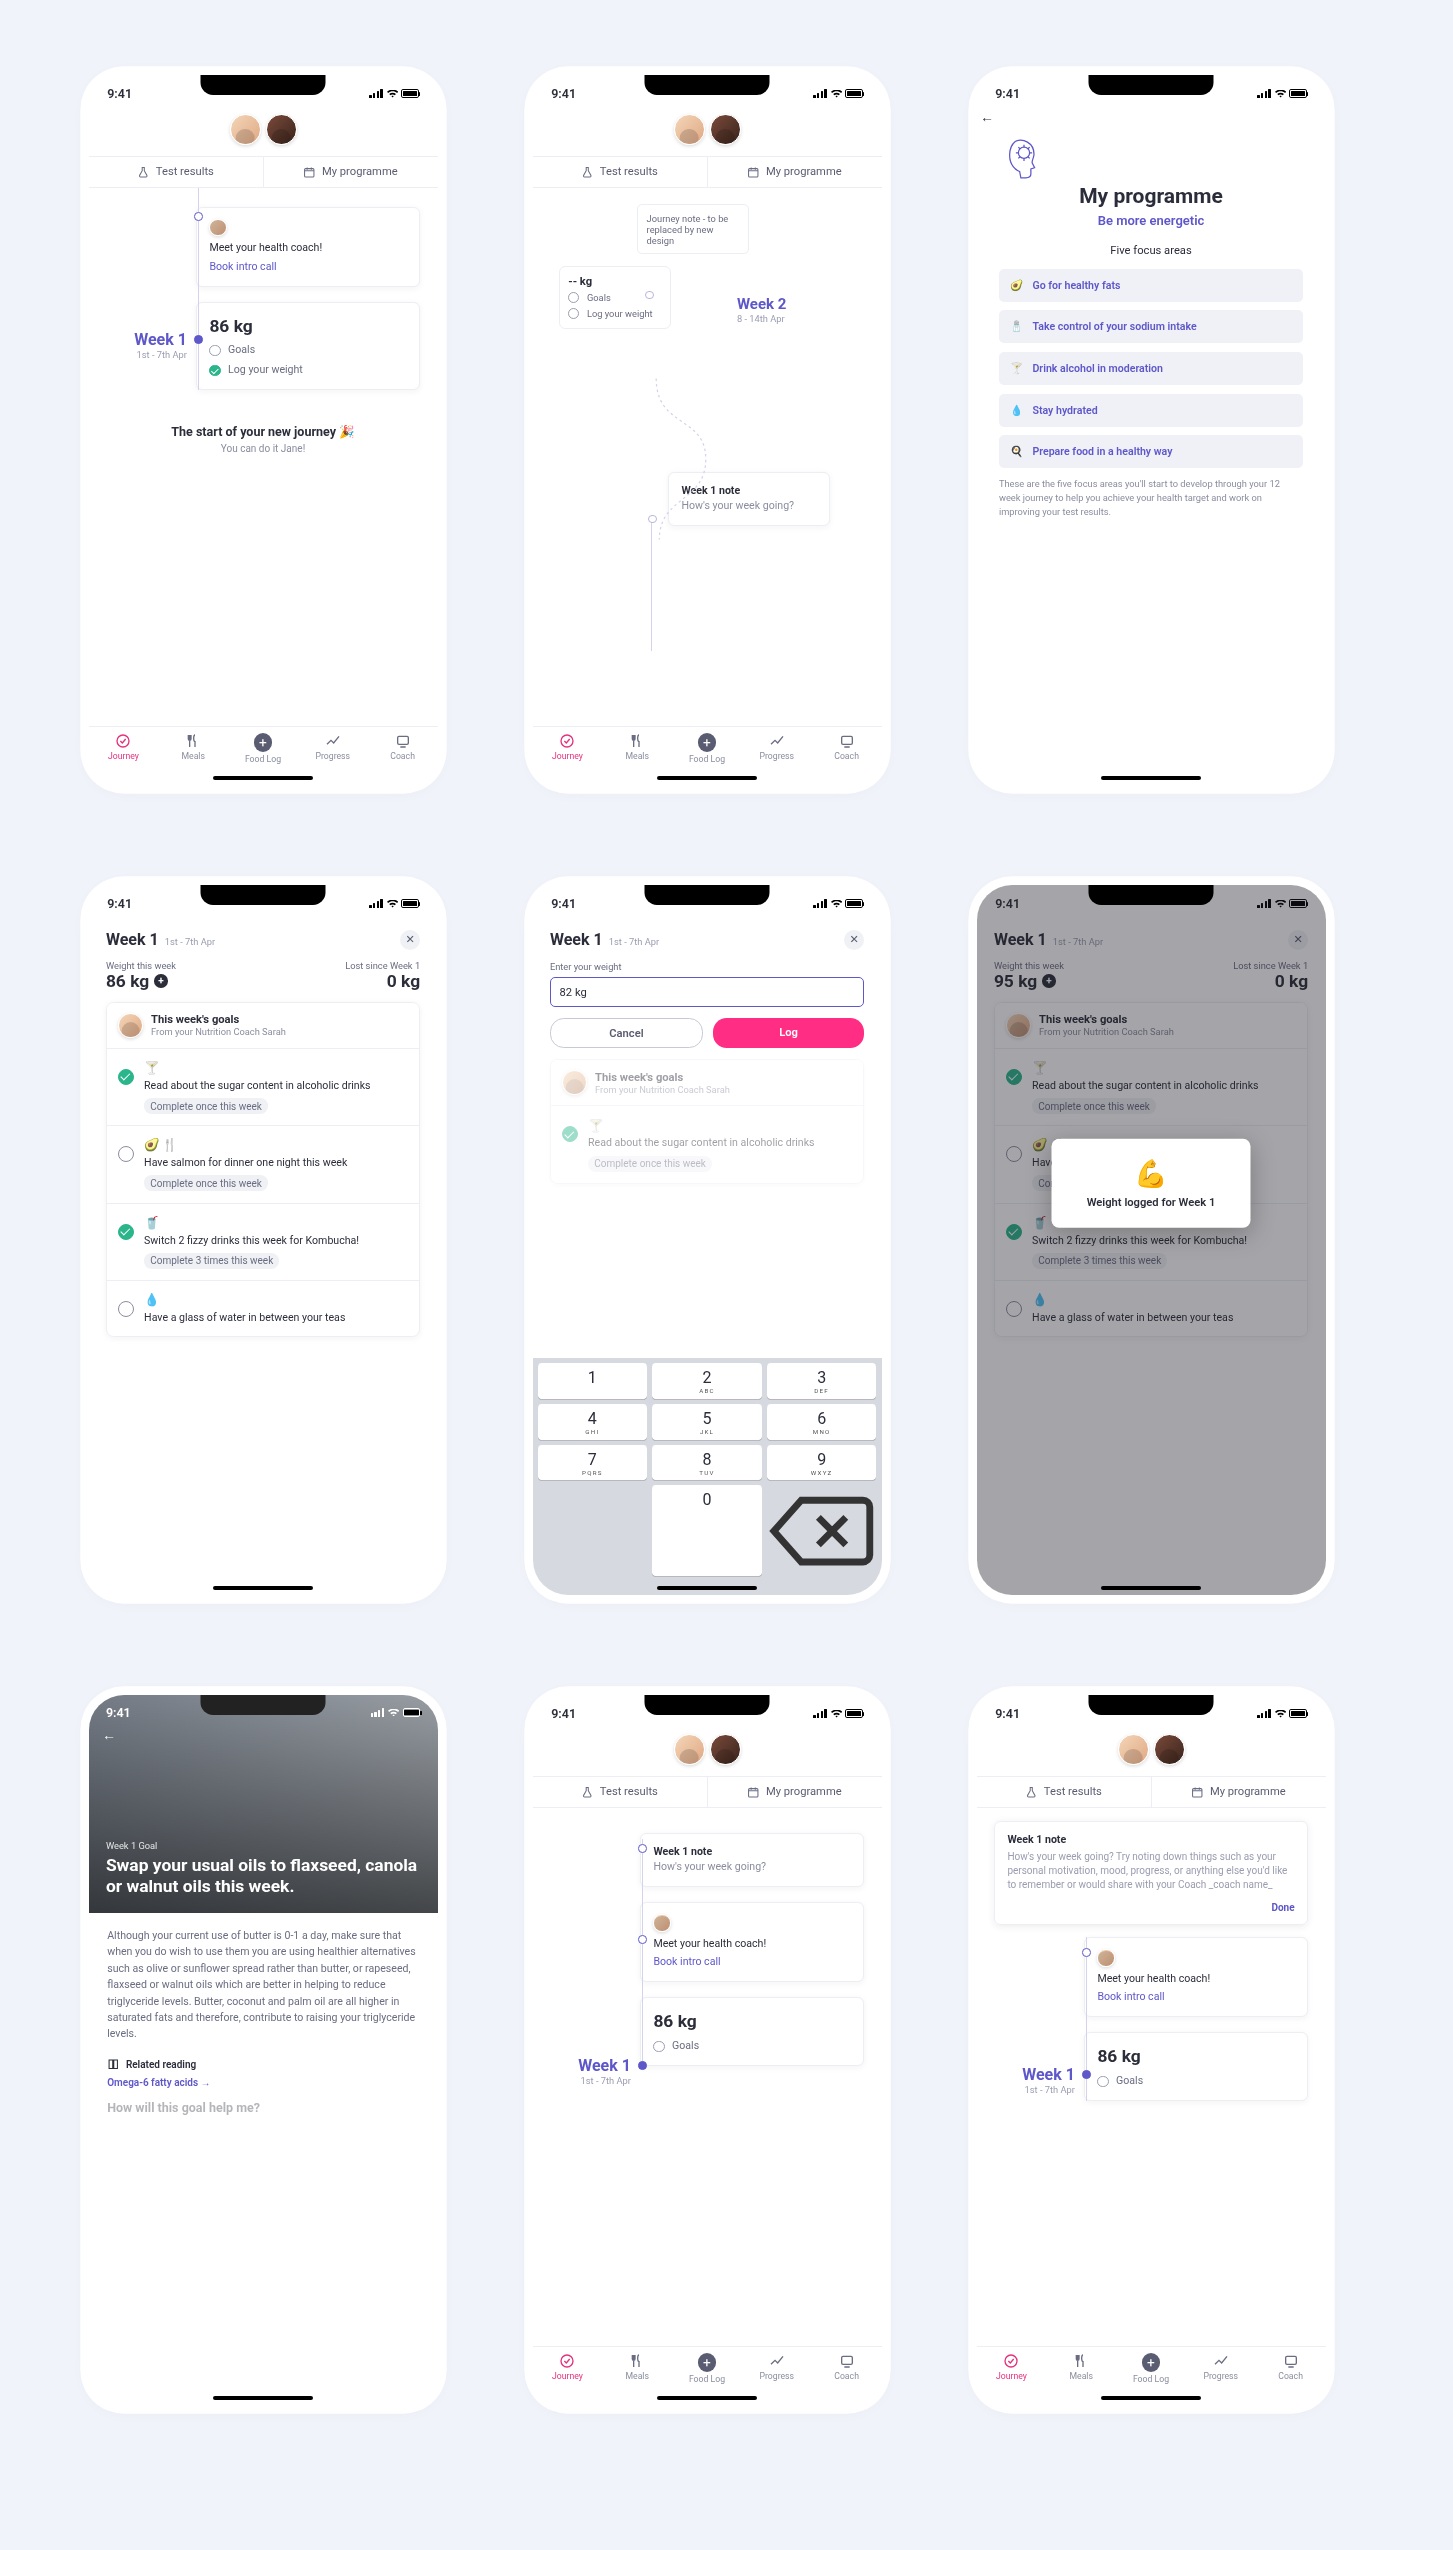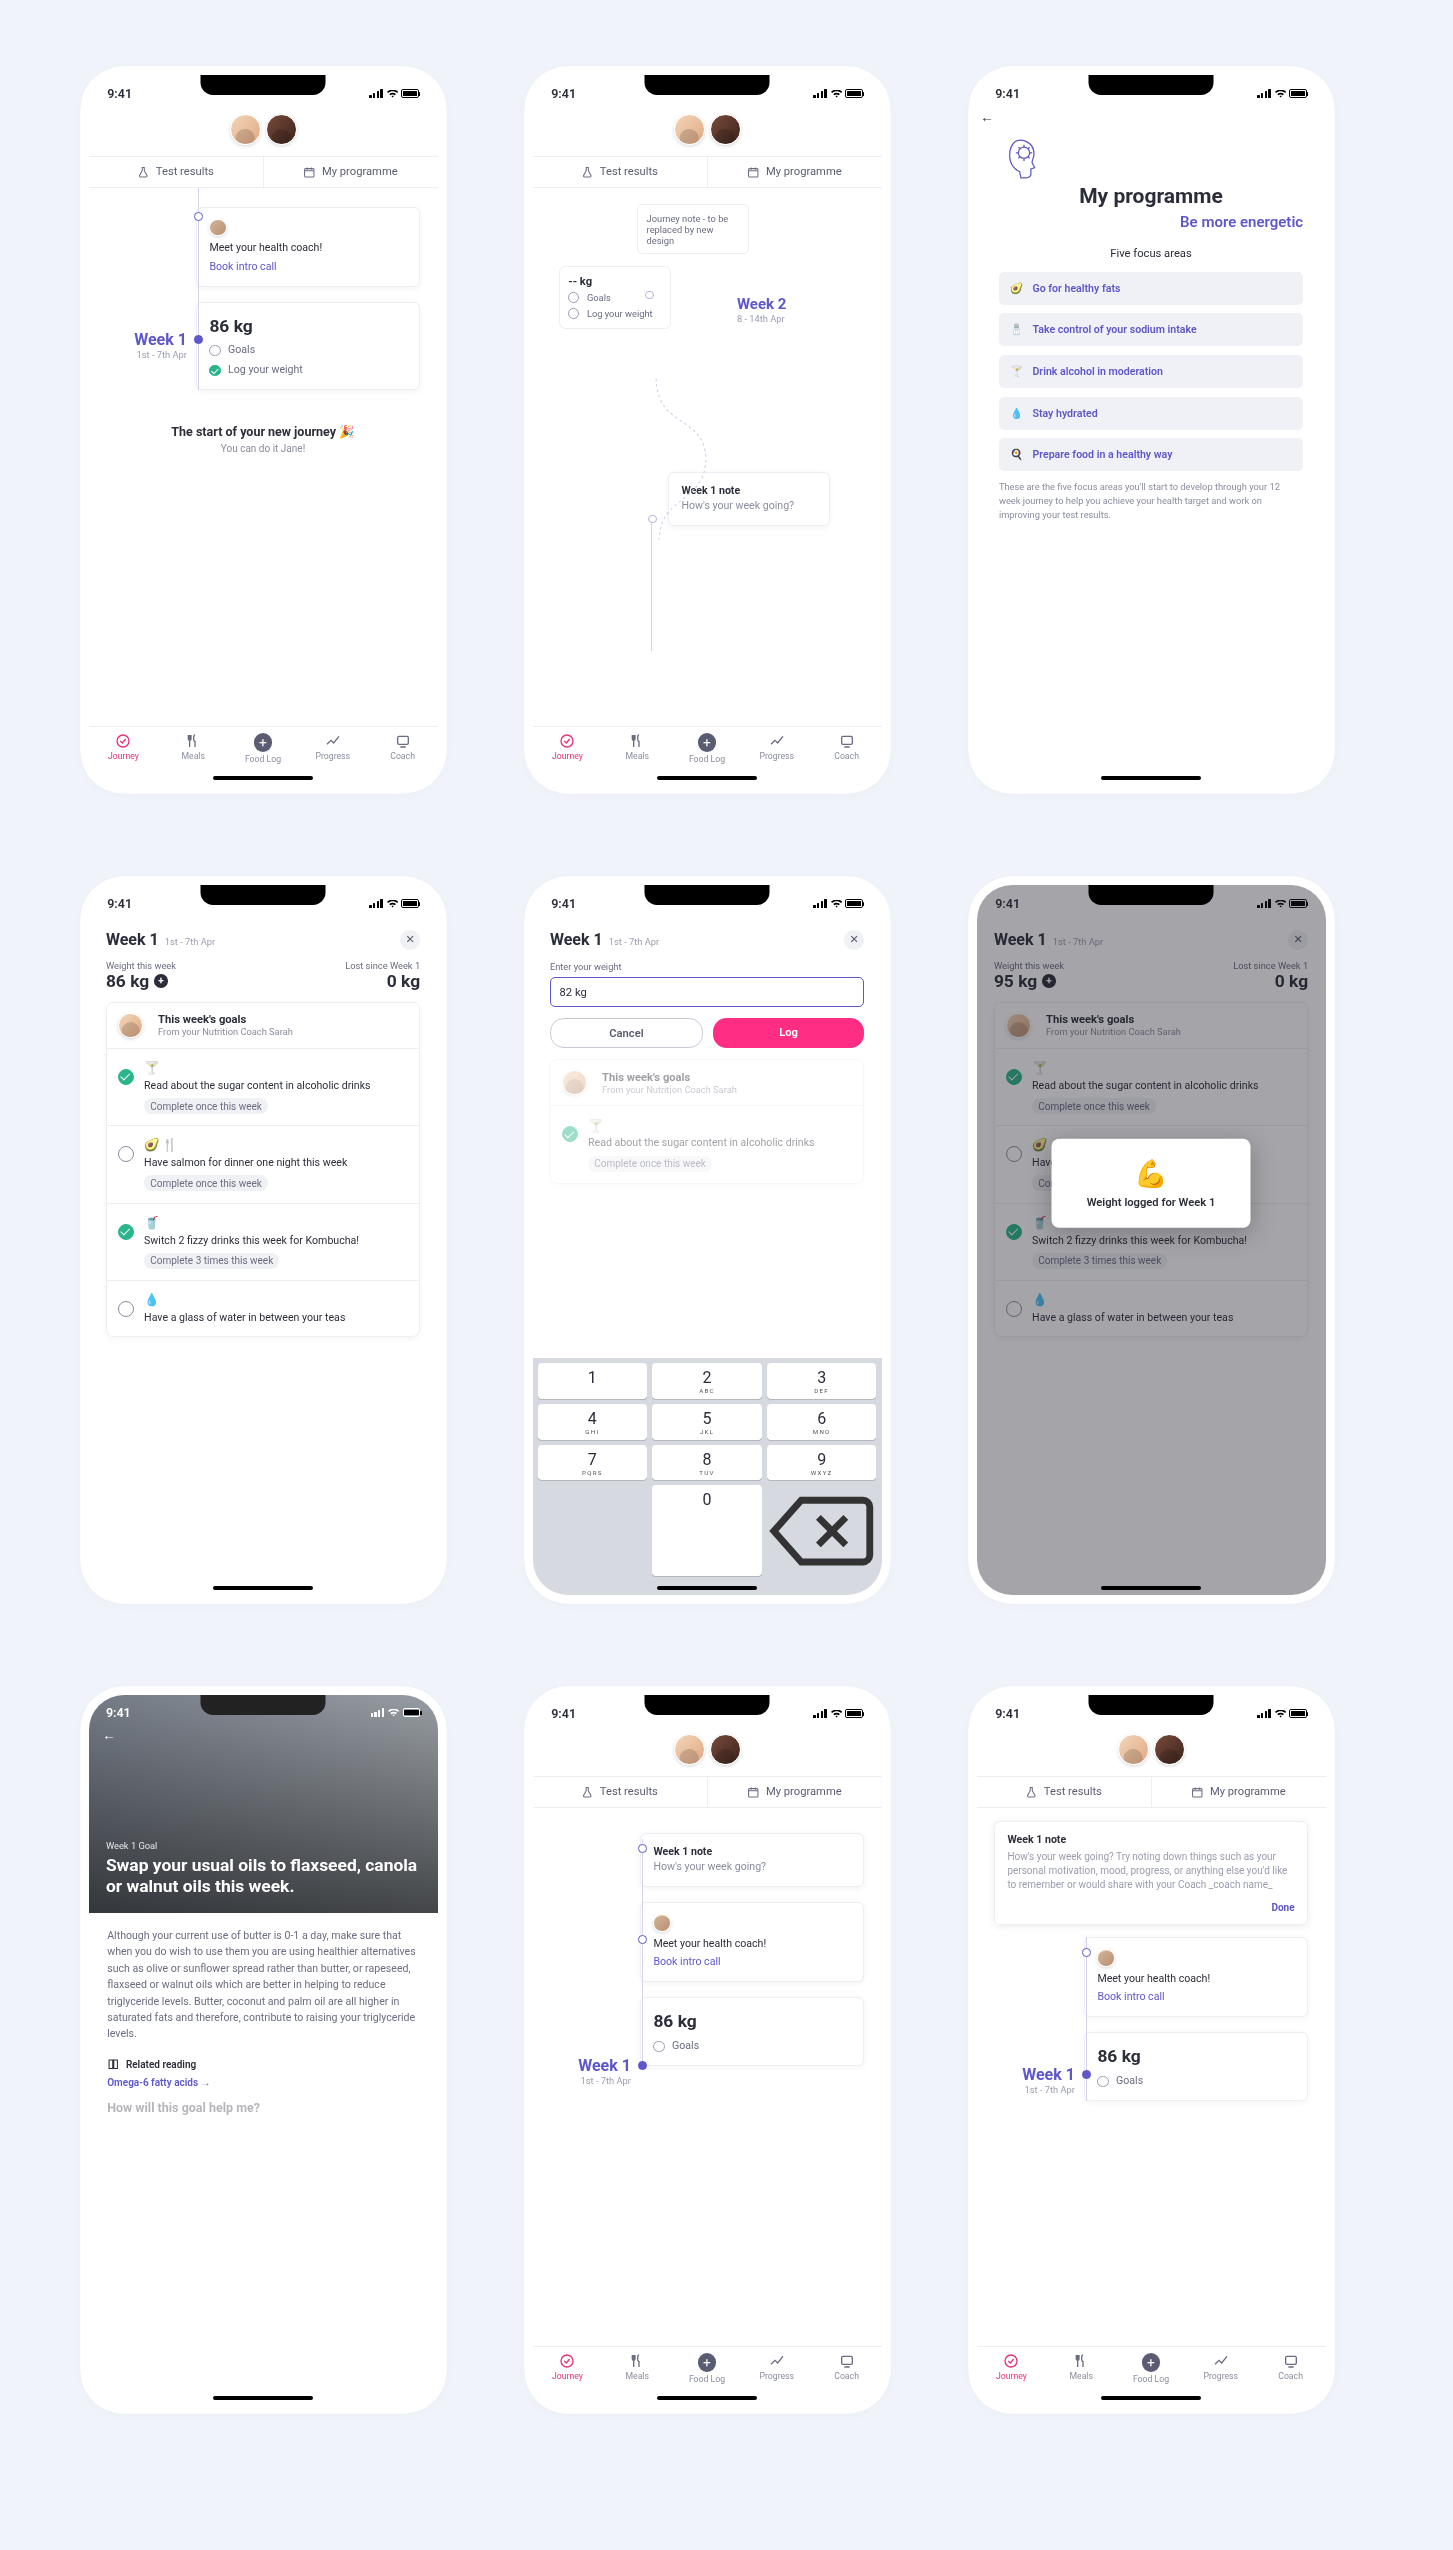--- a/index.html
+++ b/index.html
@@ -89,36 +89,36 @@
   .goal-row .ring.ok { background:#2ab58a; border-color:#2ab58a; position:relative;}
   .goal-row .ring.ok::after{content:"";position:absolute;left:2.5px;top:0.6px;width:3.1px;height:5.6px;border:solid #fff;border-width:0 1.2px 1.2px 0;transform:rotate(45deg);}
   .journey-foot { text-align:center; padding:18.7px 12.5px;}
   .journey-foot .jf1 { font-size:12.5px; font-weight:700;}
   .journey-foot .jf2 { color:#8a8d9f; font-size:10px; margin-top:3.7px;}
   
   .prog { padding: 6.2px 22.4px;}
   .back-arrow { font-size:13.7px; padding:3.7px 0 0 3.7px;}
   .head-svg { text-align:center; margin:3.7px 0;}
   .prog h1 { text-align:center; font-size:21px; font-weight:700; margin:5px 0;}
-  .prog .sub { text-align:right; color:#5e57c9; font-weight:600; font-size:15px;}
+  .prog .sub { text-align:center; color:#5e57c9; font-weight:600; font-size:13px;}
   .prog .areas-label { text-align:center; color:#2b2d3a; font-size:11.2px; margin:16px 0 11.2px;}
   .focus { background:#f0f1f7; border-radius:5px; padding:10px 11.2px; margin-bottom:8.7px; color:#5e57c9; font-weight:600; font-size:10.6px; display:flex; gap:8.7px; align-items:center;}
   .focus .fi { width:13.7px; text-align:center;}
   .prog .desc { color:#8a8d9f; font-size:9.3px; line-height:1.5; margin-top:6.2px;}
   
   .sheet-head { display:flex; align-items:center; justify-content:space-between; padding:15px 0 6.2px;}
   .sheet-head .sh-title { font-size:16px; font-weight:700;}
   .sheet-head .sh-date { color:#9a9db0; font-size:9.3px; margin-left:6.2px; font-weight:400;}
   .sheet-head .close { width:20px;height:20px;border-radius:50%;background:#f0f1f5;color:#5a5d72;text-align:center;line-height:20px; font-size:11.2px;}
   .stats { display:flex; gap:18.7px; justify-content:space-between; padding:3.7px 0 11.2px;}
   .stats .st label { font-size:9.3px; color:#6a6d82; display:block;}
   .stats .st .v { font-size:17.4px; font-weight:700; display:flex; align-items:center; gap:5px;}
   .stats .plus { width:13.7px;height:13.7px;border-radius:50%;background:#2b2d3a;color:#fff;font-size:10px;line-height:13.7px;text-align:center;}
   .goals-card { border:0.6px solid #eceef4; border-radius:7.5px; overflow:hidden; box-shadow:0 1.2px 6.2px rgba(40,40,60,.05);}
-  .goals-head { display:flex; gap:15px; padding:10px 11.2px; align-items:center; background:#fff;}
+  .goals-head { display:flex; gap:8px; padding:10px 11.2px; align-items:center; background:#fff;}
   .goals-head .gtitle { font-weight:700; font-size:11.2px;}
   .goals-head .gsub { color:#8a8d9f; font-size:9.3px;}
   .g-item { display:flex; gap:10px; padding:11.2px; border-top:0.6px solid #eceef4;}
   .g-item .chk { width:16px;height:16px;border-radius:50%;border:1.2px solid #8a8d9f; margin-top:8.7px; flex-shrink:0;}
   .g-item .chk.done { background:#2ab58a; border-color:#2ab58a; position:relative;}
   .g-item .chk.done::after{content:"";position:absolute;left:4.4px;top:1.2px;width:3.7px;height:7.5px;border:solid #fff;border-width:0 1.9px 1.9px 0;transform:rotate(45deg);}
   .g-item .g-ico { color:#5e57c9; font-size:12.5px; margin-bottom:3.7px;}
   .g-item .g-txt { font-size:10.6px; color:#2b2d3a; line-height:1.35;}
   .g-item .g-pill { display:inline-block; background:#f0f1f5; color:#6a6d82; font-size:10px; padding:2.5px 6.2px; border-radius:7.5px; margin-top:5px;}
   

